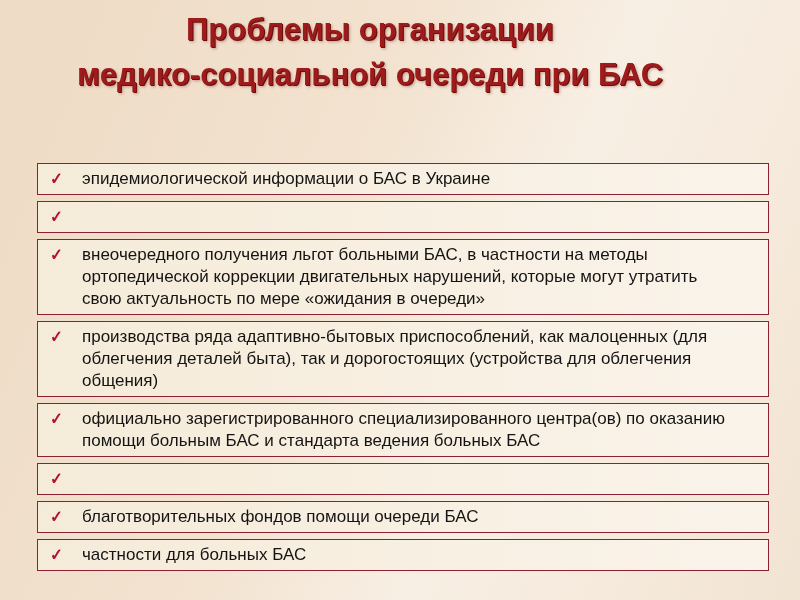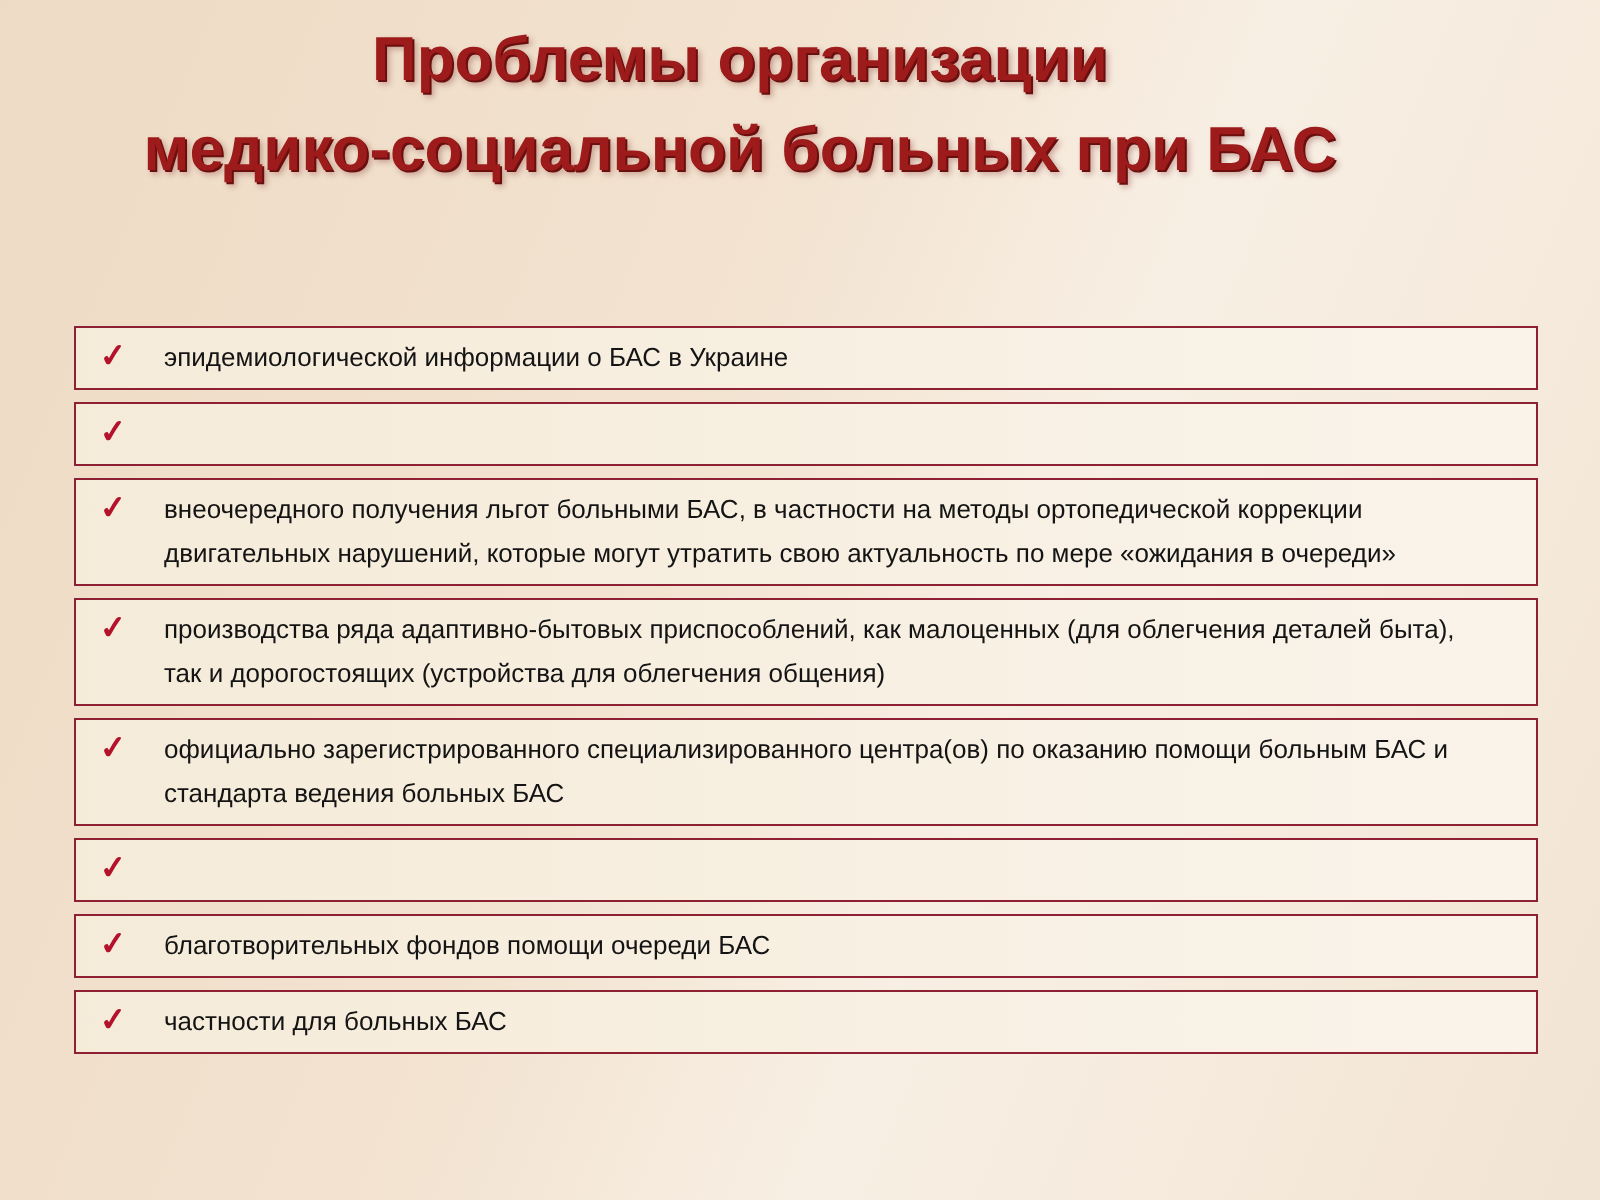--- a/index.html
+++ b/index.html
@@ -54,33 +54,33 @@
     flex: 0 0 18px;
     margin-right: 14px;
     color: var(--check_red, #b4122c);
     font-weight: bold;
     font-size: 16px;
     line-height: 22px;
     transform: rotate(-4deg);
   }
 
   .item-text {
-    font-size: 13px;
+    font-size: 17px;
     line-height: 22px;
     color: var(--text, #141414);
   }
 </style>
 </head>
 <body style="--title_red: #9d1b1b; --heading_maroon: #8c1b2c; --box_border: #8d2133; --check_red: #b4122c; --background_dark: #eedbc5; --background_light: #f8efe4; --text: #141414;">
 
 <div class="slide">
 
   <div class="title">
     <div>Проблемы организации</div>
-    <div>медико-социальной больных при БАС</div>
+    <div>медико-социальной очереди при БАС</div>
   </div>
 
 
   <div class="checklist">
   <div class="check-row">
     <span class="check-icon">✓</span>
     <span class="item-text">эпидемиологической информации о БАС в Украине</span>
   </div>
 
   <div class="check-row">

